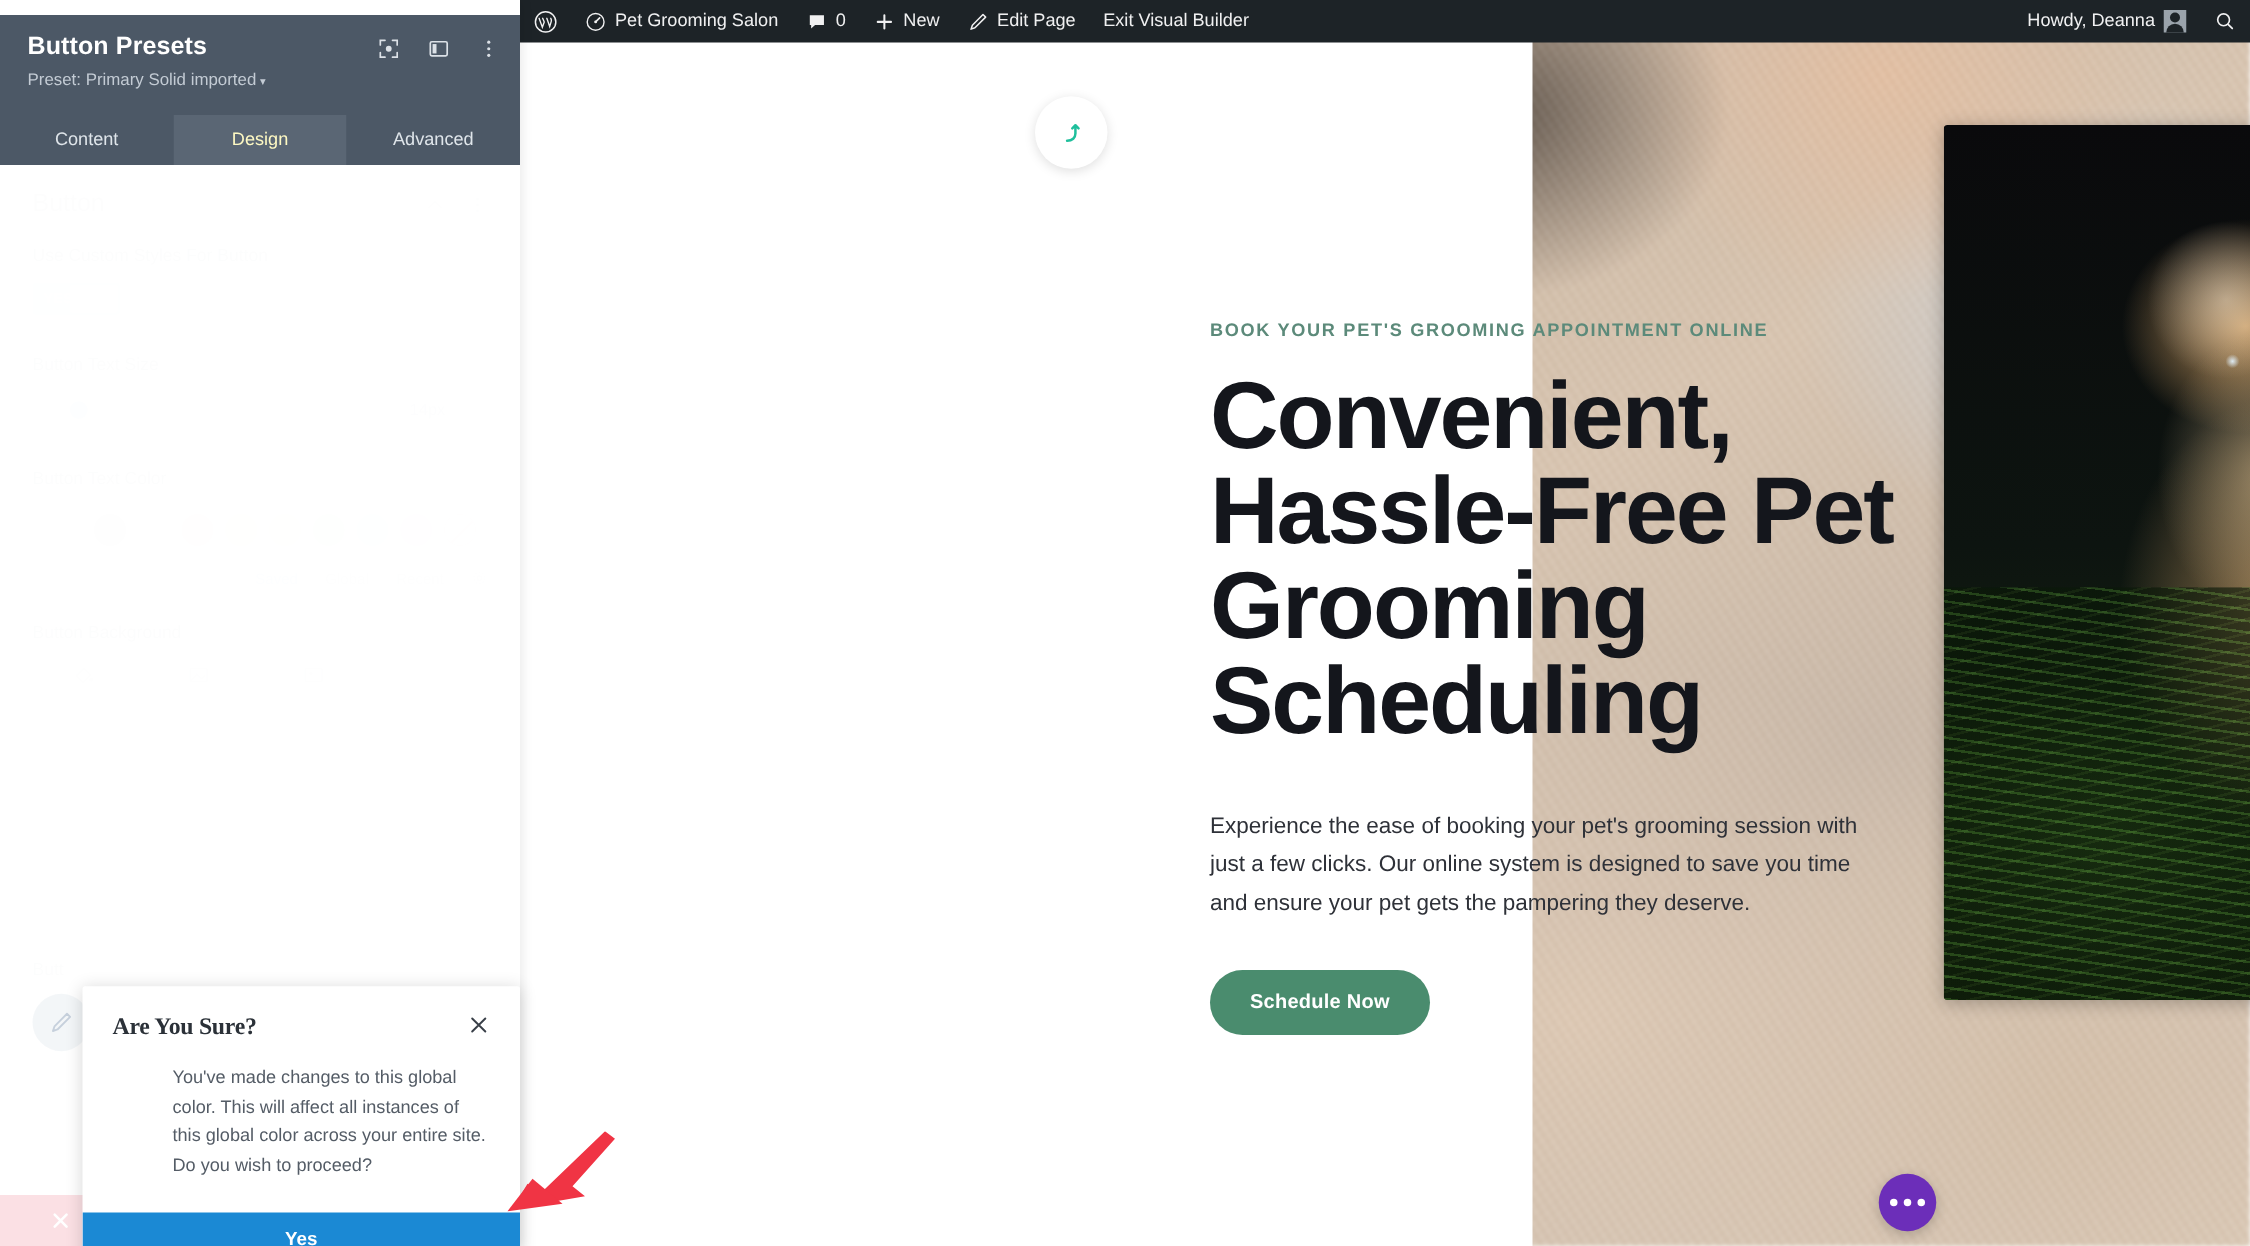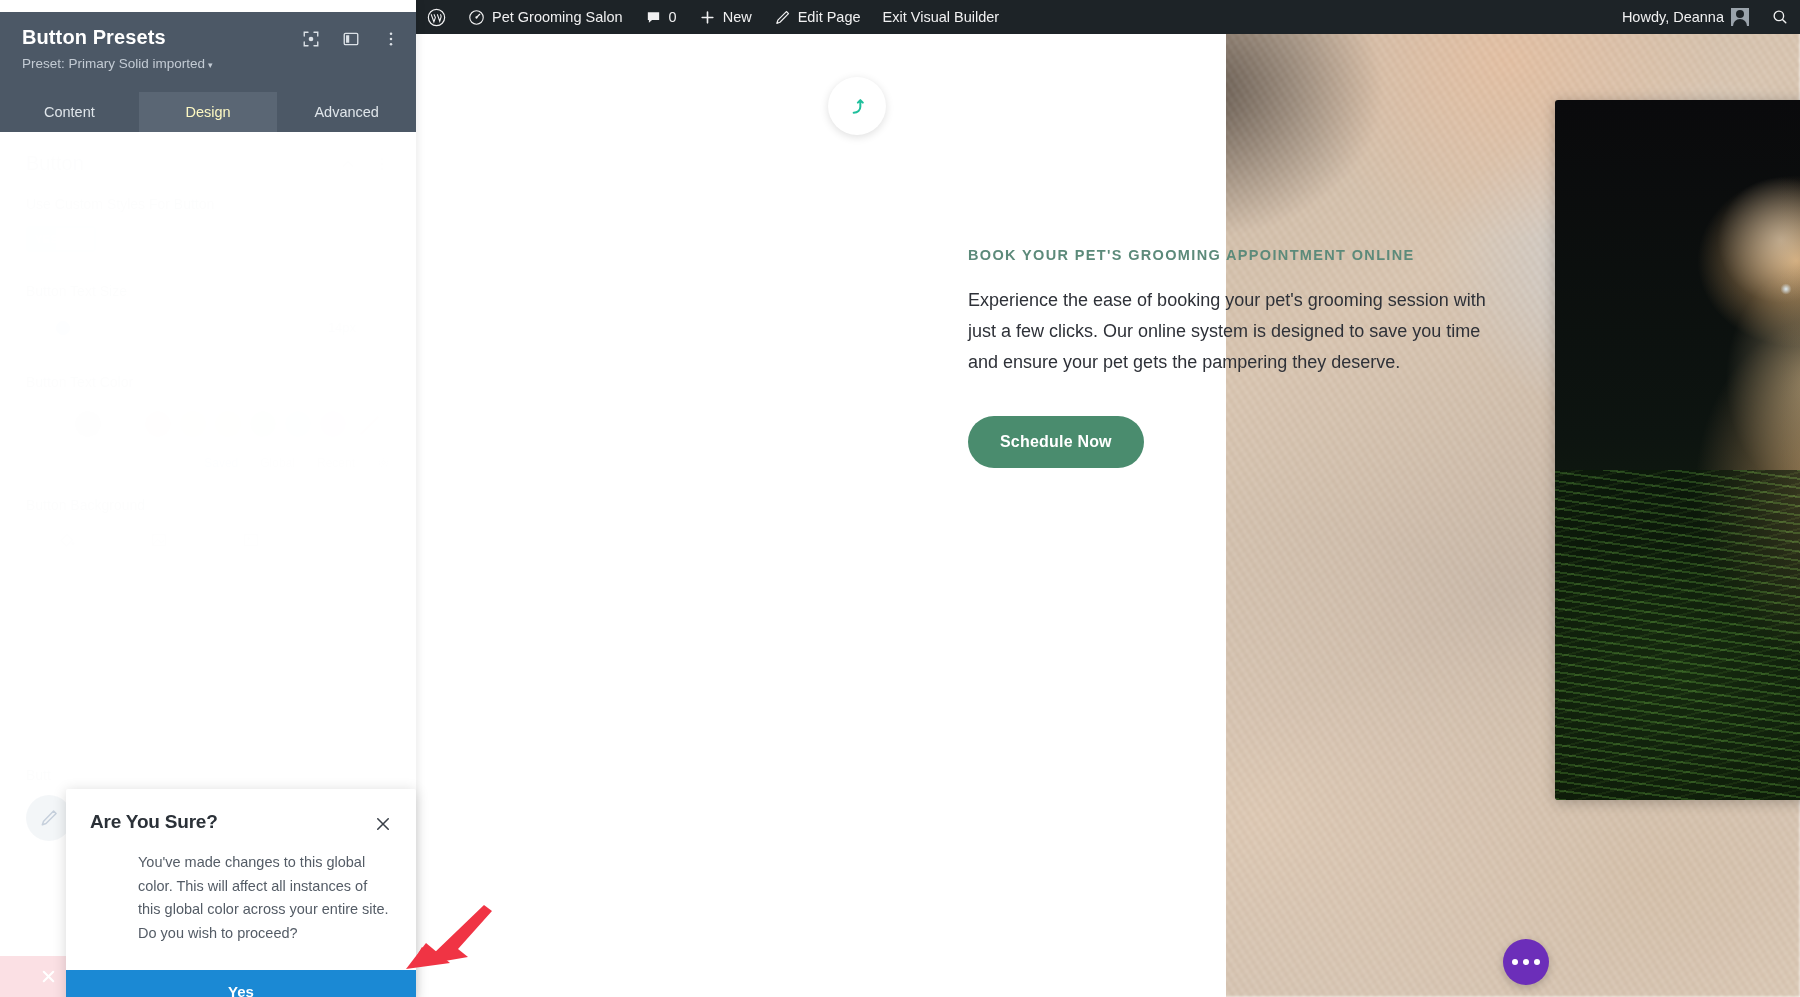--- a/index.html
+++ b/index.html
@@ -59,21 +59,21 @@
       radial-gradient(ellipse 90px 90px at 43% 20%, rgba(245,235,220,.45) 0%, rgba(245,235,220,0) 70%);
   }
   .hero-photo-card::after {
     content:""; position:absolute; left:0; bottom:0; right:0; height: 330px;
     background:
       repeating-linear-gradient(8deg, rgba(60,110,40,.55) 0 2px, rgba(10,24,8,.55) 2px 9px),
       repeating-linear-gradient(-14deg, rgba(90,140,55,.30) 0 2px, rgba(12,28,8,.35) 2px 11px);
     opacity: .9;
   }
 
-  .hero-text { position: absolute; left: 552px; top: 247px; width: 560px; }
+  .hero-text { position: absolute; left: 552px; top: 257px; width: 560px; }
   .eyebrow {
     font-size: 14.5px; letter-spacing: 1.35px; font-weight: 600;
     color: #5c8a7a; text-transform: uppercase; margin-bottom: 22px;
   }
   .hero-h1 {
     font-size: 76px; line-height: 1.0; font-weight: 700; color: #14161c;
     letter-spacing: -1.6px; margin-bottom: 46px;
   }
   .hero-p {
     font-size: 18px; line-height: 1.72; color: #2e3138; width: 530px; margin-bottom: 38px;
@@ -177,22 +177,23 @@
     position: absolute; left: 0; top: 956px; width: 96px; height: 41px;
     background: #fbe0e4; display:flex; align-items:center; justify-content:center;
   }
 
   
   .confirm-modal {
     position: absolute; left: 66px; top: 789px; width: 350px; background: #fff;
     box-shadow: 0 2px 14px rgba(0,0,0,.16); border-radius: 2px; overflow: hidden;
   }
   .confirm-head {
-    display: flex; align-items: flex-end; justify-content: space-between;
+    display: flex; align-items: flex-start; justify-content: space-between;
     padding: 22px 24px 0 24px;
+    font-family: Liberation Serif, serif;
   }
   .confirm-title { font-size: 19px; font-weight: 700; color: #2b3138; letter-spacing:-.2px; }
   .confirm-close { width: 18px; height: 18px; cursor: pointer; }
   .confirm-body {
     padding: 18px 24px 24px 24px; font-size: 14.5px; line-height: 1.63; color: #545c66; margin-left: 48px;
   }
   .confirm-yes {
     display: block; width: 100%; background: #1b89d4; color: #fff; border: none;
     font-size: 15px; font-weight: 700; padding: 13px 0; cursor: pointer; text-align:center;
   }
@@ -223,20 +224,21 @@
 <div id="root">
 
   <div class="site-canvas">
     <div class="site-bg-photo"></div>
     <div class="site-white-panel"></div>
 
     <div class="hero-photo-card"></div>
 
     <div class="hero-text">
       <div class="eyebrow">BOOK YOUR PET'S GROOMING APPOINTMENT ONLINE</div>
+      <h1 class="hero-h1">Convenient, Hassle-Free Pet Grooming Scheduling</h1>
       <p class="hero-p">Experience the ease of booking your pet's grooming session with just a few clicks. Our online system is designed to save you time and ensure your pet gets the pampering they deserve.</p>
       <button class="schedule-btn">Schedule Now</button>
     </div>
 
     <button class="fab-teal">
       <svg width="20" height="20" viewBox="0 0 24 24">
         <path d="M8 20c5 0 8-3 8-7V5l3 3M16 5l-3 3" fill="none" stroke="#1fbf9c" stroke-width="2.4" stroke-linecap="round" stroke-linejoin="round"></path>
       </svg>
     </button>
 

